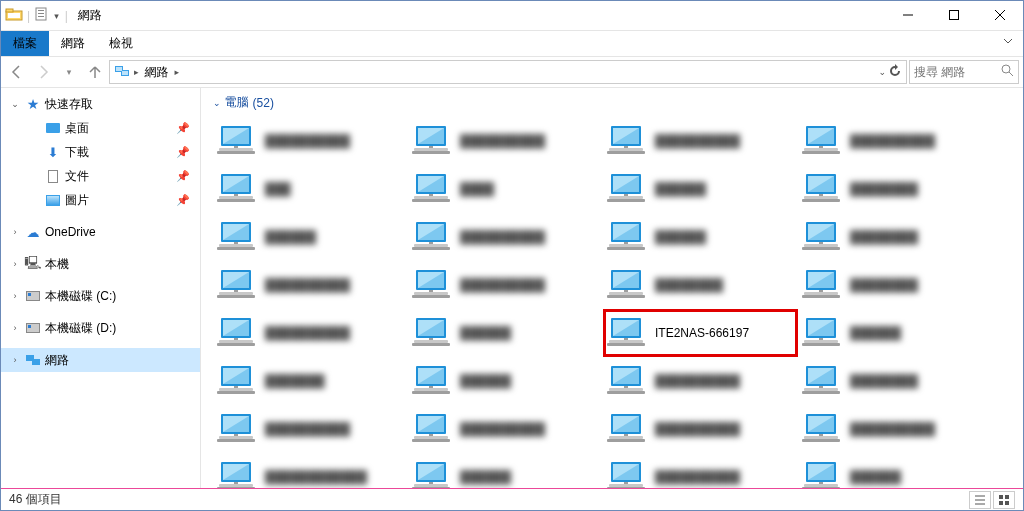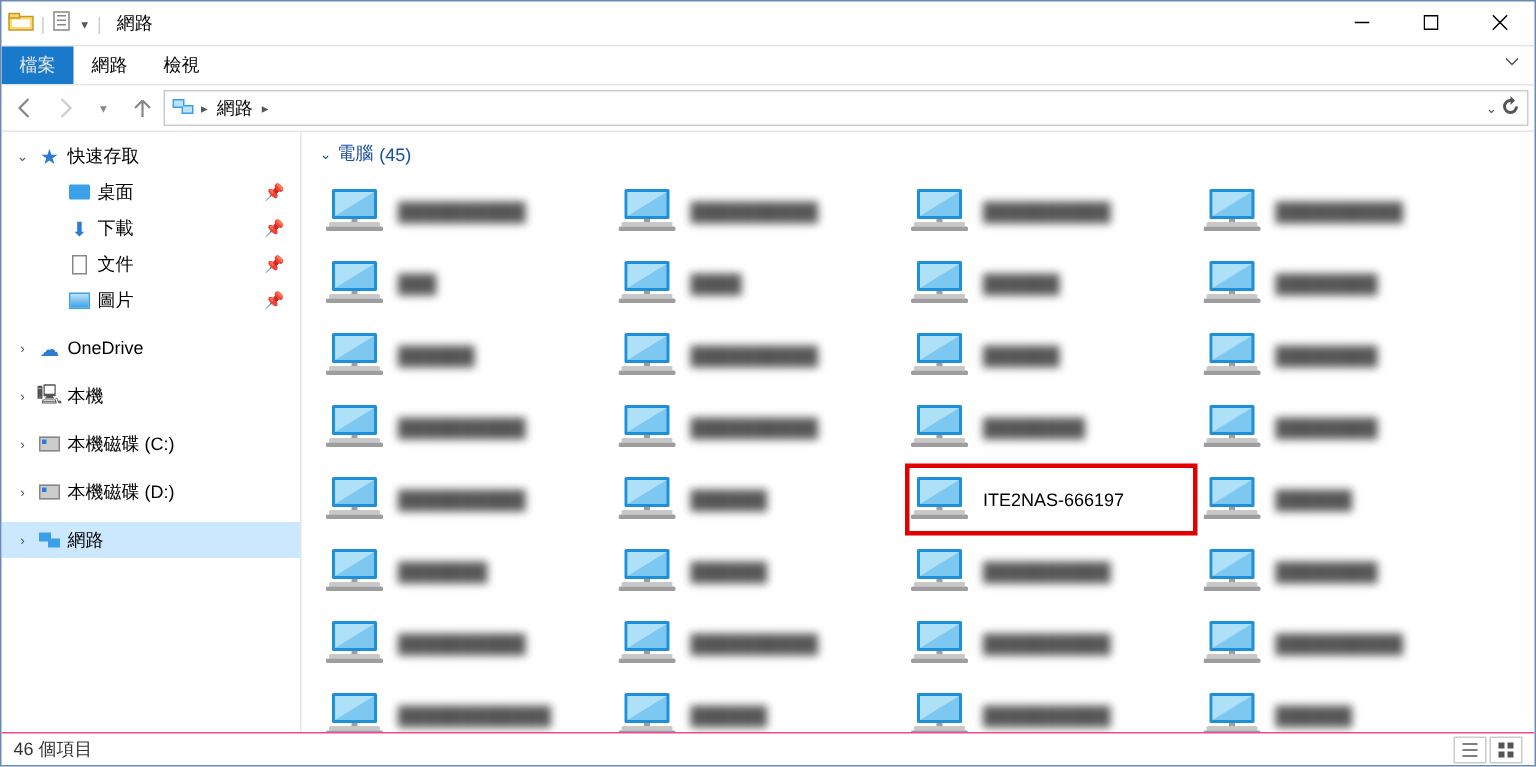--- a/index.html
+++ b/index.html
@@ -9,21 +9,21 @@
 .titlebar { height: 30px; display: flex; align-items: center; border-bottom: 1px solid #e5e5e5; }
 .titlebar .qat { display: flex; align-items: center; padding: 0 4px; gap: 4px; }
 .titlebar .title { display: flex; align-items: center; font-size: 12px; padding-left: 4px; }
 .titlebar .spacer { flex: 1; }
 .titlebar .win-controls { display: flex; }
 .titlebar .win-controls button { width: 46px; height: 30px; background: none; border: none; font-size: 12px; }
 
 
 .menubar { height: 25px; display: flex; align-items: stretch; font-size: 12px; }
 .menubar .tab { padding: 4px 12px; display: flex; align-items: center; }
-.menubar .tab.active { background: #1979ca; color: #e5e5e5; }
+.menubar .tab.active { background: #1979ca; color: #000000; }
 .menubar .ribbon-toggle { margin-left: auto; padding: 4px 10px; color: #555; }
 
 
 .navbar { height: 32px; display: flex; align-items: center; border-top: 1px solid #e5e5e5; border-bottom: 1px solid #e5e5e5; gap: 2px; padding: 2px 4px; }
 .navbar .nav-btn { width: 24px; height: 24px; display: flex; align-items: center; justify-content: center; color: #888; }
 .navbar .address { flex: 1; height: 24px; border: 1px solid #ccc; display: flex; align-items: center; padding: 0 4px; gap: 4px; }
 .navbar .crumb { padding: 0 2px; }
 .navbar .crumb-sep { color: #555; font-size: 9px; }
 .navbar .addr-right { margin-left: auto; display: flex; align-items: center; gap: 2px; color: #555; }
 .navbar .search { width: 110px; height: 24px; border: 1px solid #ccc; display: flex; align-items: center; padding: 0 4px; color: #888; gap: 4px; }
@@ -159,20 +159,29 @@
     <span class="crumb-sep">▸</span>
     <span class="addr-right">
       <span style="font-size:9px">⌄</span>
       <span>
         <svg width="14" height="14" viewBox="0 0 14 14">
             <path d="M12 7 A5 5 0 1 1 7 2 L7 0 L10 3 L7 6 L7 4 A3 3 0 1 0 10 7 Z" fill="#555"></path>
           </svg>
       </span>
     </span>
   </div>
+  <div class="search">
+    <input placeholder="搜尋 網路" style="">
+    <span>
+      <svg width="13" height="13" viewBox="0 0 13 13">
+          <circle cx="5" cy="5" r="4" fill="none" stroke="#888"></circle>
+          <line x1="8" y1="8" x2="12" y2="12" stroke="#888"></line>
+        </svg>
+    </span>
+  </div>
 </div>
 
 <div class="content">
   <div class="sidebar">
     <div class="tree-item">
       <span class="tw">⌄</span>
       <span class="ic ic-star">★</span>
       <span>快速存取</span>
     </div>
     <div class="tree-item indent2">
@@ -247,21 +256,21 @@
           </svg>
       </span>
       <span>網路</span>
     </div>
   </div>
 
   <div class="main">
     <div class="group-header">
       <span style="font-size:9px">⌄</span>
       <span>電腦</span>
-      <span>(45)</span>
+      <span>(52)</span>
     </div>
     <div class="grid" id="grid">
         <div class="col">
           <div class="item">
             <div class="pc-icon"><svg class="svg-pc" viewBox="0 0 40 38">
   <rect x="4" y="4" width="30" height="20" rx="1" fill="#1e90d8"></rect>
   <rect x="6" y="6" width="26" height="16" fill="#7dc8f0"></rect>
   <path d="M6 6 L32 6 L6 22 Z" fill="#aee0f8"></path>
   <rect x="2" y="26" width="34" height="3" rx="1" fill="#c8c8c8"></rect>
   <rect x="0" y="29" width="38" height="3" rx="1" fill="#9e9e9e"></rect>

